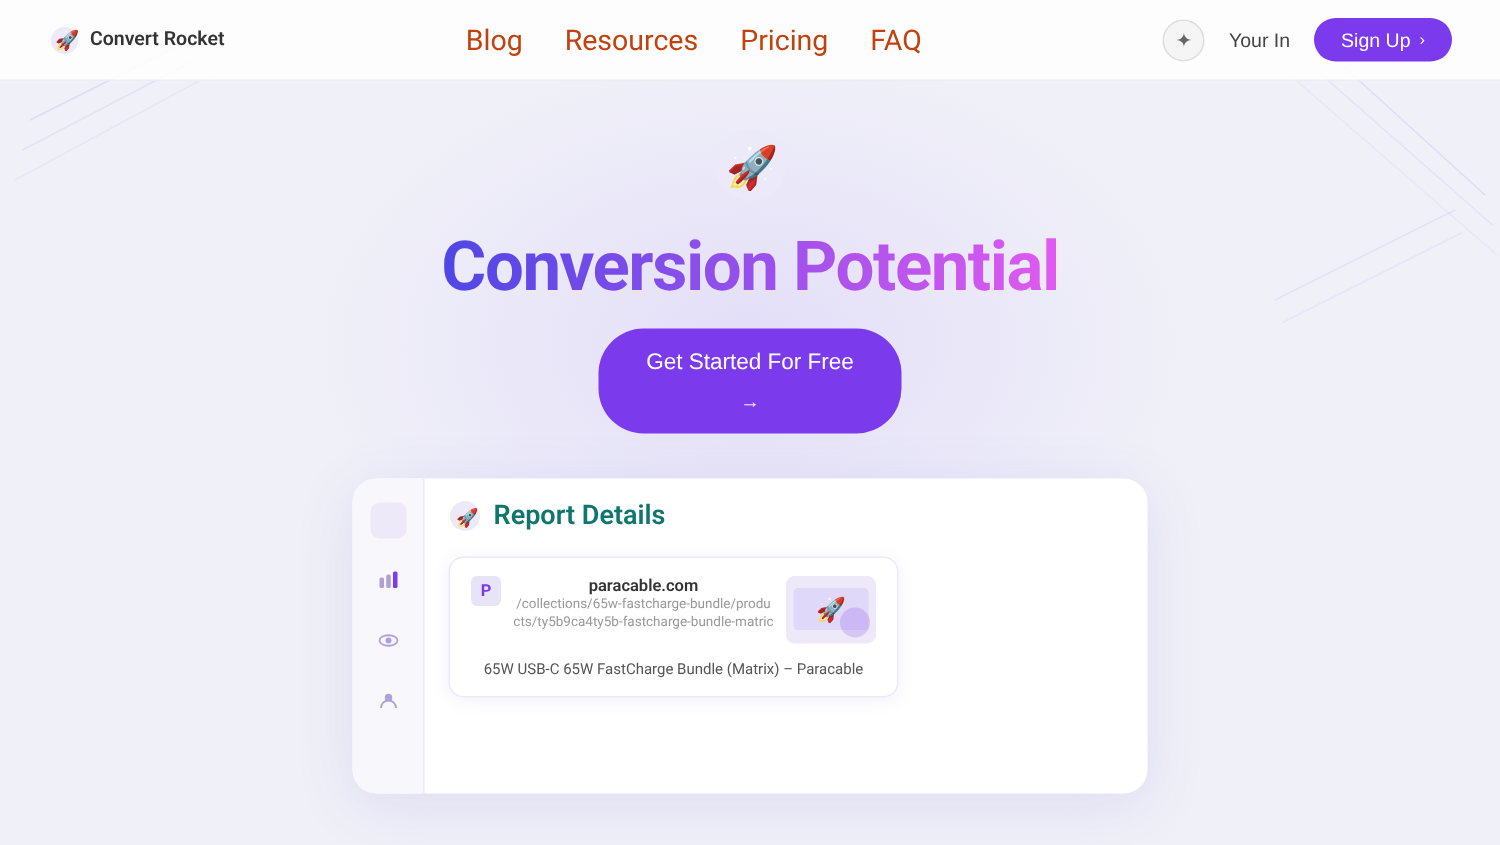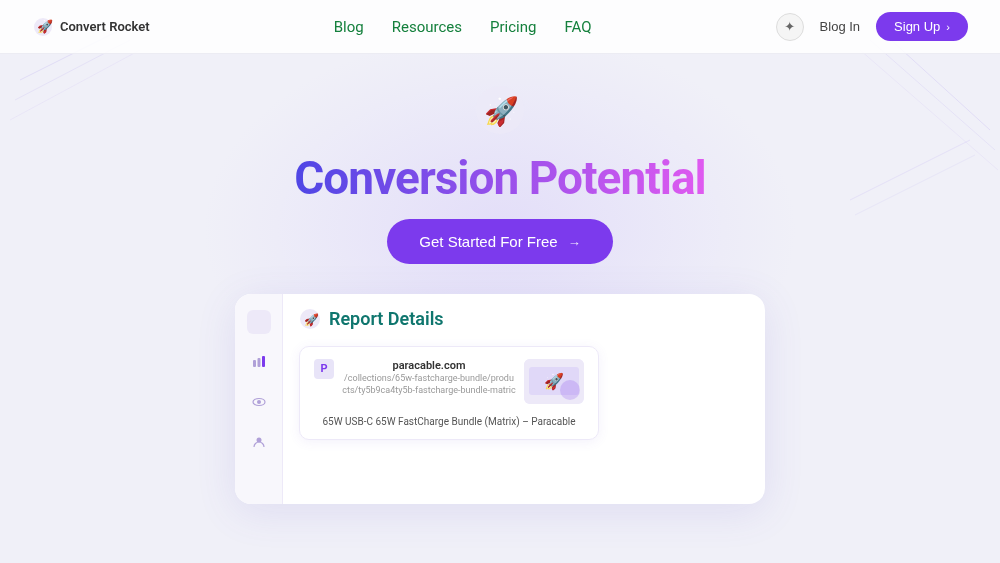--- a/index.html
+++ b/index.html
@@ -57,22 +57,22 @@
       text-align: center;
     }
 
     .navbar-nav {
       display: flex;
       align-items: center;
       gap: 28px;
     }
 
     .nav-link {
-      font-size: 15px;
-      color: #15803d;
+      font-size: 19px;
+      color: #c2410c;
       text-decoration: none;
       cursor: pointer;
     }
 
     .nav-right {
       display: flex;
       align-items: center;
       gap: 16px;
     }
 
@@ -166,20 +166,21 @@
       border: none;
       border-radius: 30px;
       padding: 14px 32px;
       font-size: 15px;
       font-weight: 500;
       cursor: pointer;
       display: flex;
       align-items: center;
       gap: 10px;
       margin-bottom: 30px;
+      flex-direction: column;
     }
 
     .cta-btn .arrow {
       font-size: 13px;
       opacity: 0.9;
     }
 
     
     .dashboard-preview {
       position: relative;
@@ -368,21 +369,21 @@
     <a class="nav-link">Blog</a>
     <a class="nav-link">Resources</a>
     <a class="nav-link">Pricing</a>
     <a class="nav-link">FAQ</a>
   </div>
 
   <div class="nav-right">
     <div class="theme-toggle">
       <span>✦</span>
     </div>
-    <button class="signin-btn">Blog In</button>
+    <button class="signin-btn">Your In</button>
     <button class="signup-btn">
       <span>Sign Up</span>
       <span class="arrow">›</span>
     </button>
   </div>
 </nav>
 
 <div class="hero-bg-blob"></div>
 
 <section class="hero">

